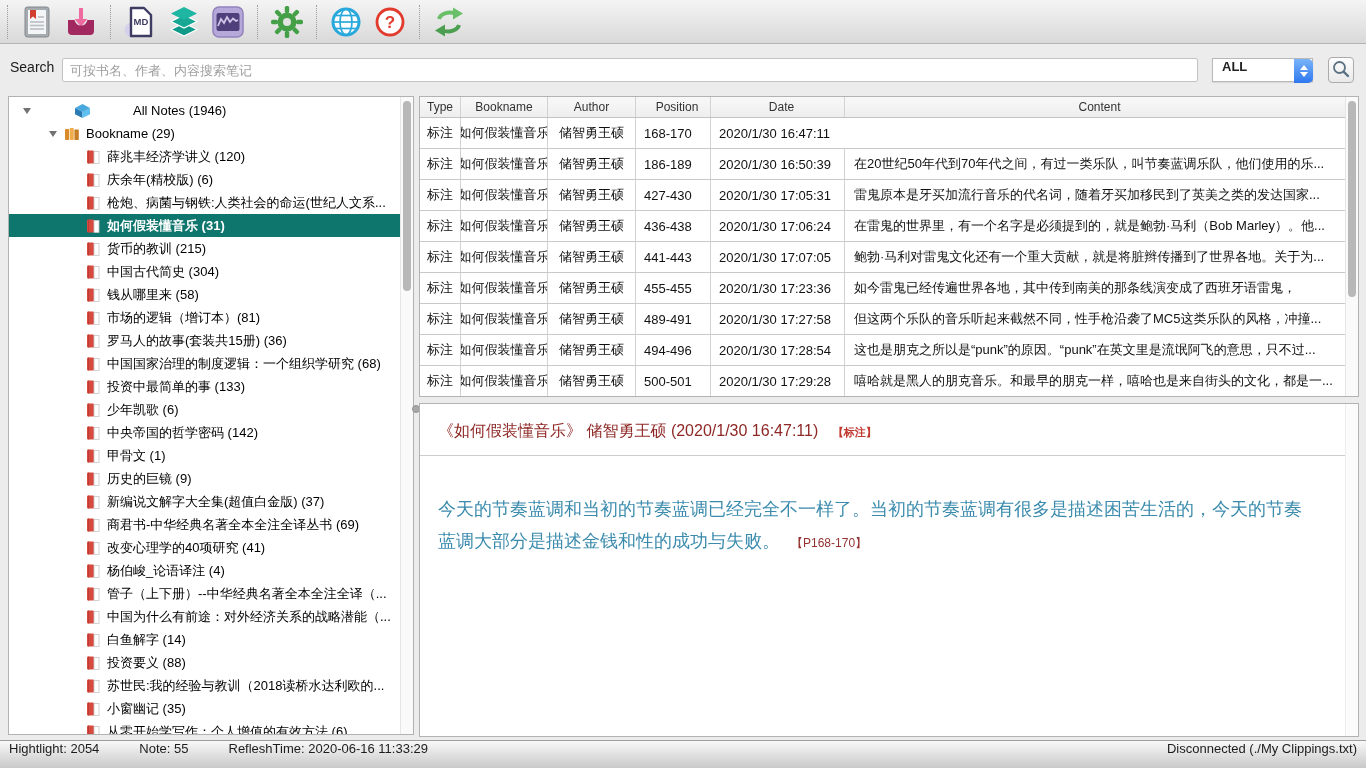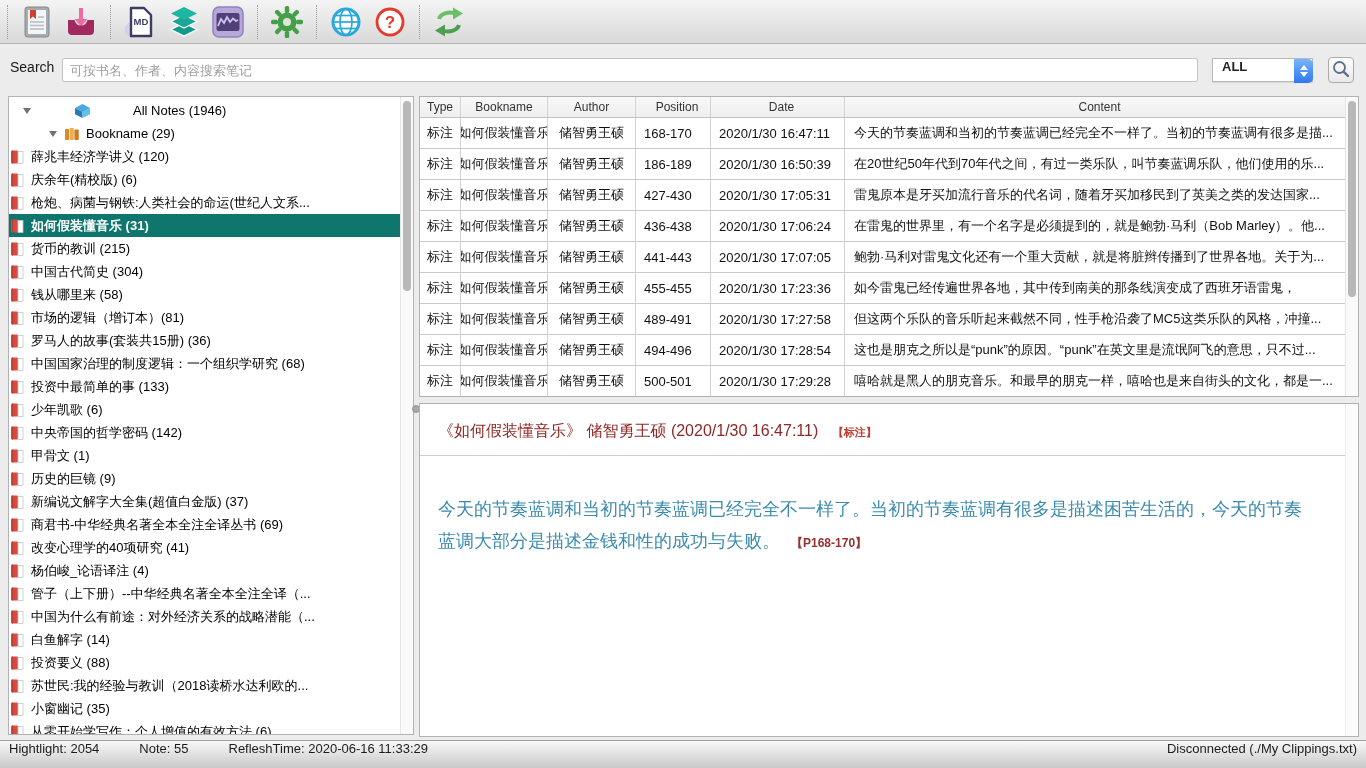--- a/index.html
+++ b/index.html
@@ -48,21 +48,21 @@
   .vtrack { position:absolute; top:0; right:0; width:13px; height:100%;
     background:#fafafa; border-left:1px solid #e6e6e6; }
   .vthumb { position:absolute; left:2px; top:4px; width:8px; height:190px;
     background:#b8b8b8; border-radius:4px; }
 
   
   .tree { margin-right:13px; padding-top:2px; }
   .tree-item { height:23px; display:flex; align-items:center; font-size:13px; color:#000; white-space:nowrap; overflow:hidden; }
   .tree-item.lvl0 { padding-left:14px;gap:36px; }
   .tree-item.lvl1 { padding-left:40px; }
-  .tree-item.lvl2 { }
+  .tree-item.lvl2 { padding-left:76px; }
   .tree-item.selected { background:#0f766e; color:#fff; font-weight:bold; }
   .disclosure { width:0; height:0; border-left:4.5px solid transparent;
     border-right:4.5px solid transparent; border-top:6px solid #727272; margin-right:7px; flex:0 0 auto; }
   .ticon { display:flex; align-items:center; margin-right:6px; flex:0 0 auto; }
   .tree-label { white-space:nowrap; overflow:hidden; }
 
   
   .thead { display:flex; height:21px; margin-right:13px; background:linear-gradient(#f8f8f8,#eee);
     border-bottom:1px solid #c3c3c3; font-size:12px; color:#333; }
   .th { display:flex; align-items:center; justify-content:center; border-right:1px solid #d2d2d2; height:100%; }
@@ -78,21 +78,21 @@
   .c3 { flex:0 0 75px; padding-left:8px; }
   .c4 { flex:0 0 134px; padding-left:8px; }
   .c5 { flex:1 1 auto; padding-left:9px; }
 
   
   .detail-title-row { padding:17px 18px 0 18px; white-space:nowrap; }
   .detail-title { font-size:16px; color:#8e2826; }
   .detail-title-tag { font-size:11px; color:#c03a30; margin-left:10px; font-weight:bold; }
   .detail-hr { height:1px; background:#cdcdcd; margin-top:13px; margin-right:13px; }
   .detail-body { padding:37px 40px 0 18px; font-size:18px; line-height:32px; color:#3b8bad; }
-  .detail-pos-tag { font-size:12px; color:#943030; margin-left:6px; font-weight:bold; }
+  .detail-pos-tag { font-size:12px; color:#943030; margin-left:6px; font-weight:normal; }
   .vtrack.light { background:#fcfcfc; border-left:1px solid #ededed; }
 
   
   .statusbar { position:absolute; left:0; top:740px; width:1366px; height:28px;
     background:linear-gradient(#f8f8f8,#c9c9c9); border-top:1px solid #9d9d9d;
     display:flex; font-size:13px; color:#1c1c1c; padding:0 9px;gap:16px; }
   .statusbar .sseg { margin-right:24px; }
   .statusbar .sright { margin-left:auto; margin-right:0; }
 </style>
 </head>
@@ -554,21 +554,20 @@
         <div class="th c4">Date</div>
         <div class="th c5">Content</div>
       </div>
     <div class="tbody">
         <div class="tr">
           <div class="td c0">标注</div>
           <div class="td c1">如何假装懂音乐</div>
           <div class="td c2">储智勇王硕</div>
           <div class="td c3">168-170</div>
           <div class="td c4">2020/1/30 16:47:11</div>
-          <div class="td c5">今天的节奏蓝调和当初的节奏蓝调已经完全不一样了。当初的节奏蓝调有很多是描...</div>
         </div>
         <div class="tr">
           <div class="td c0">标注</div>
           <div class="td c1">如何假装懂音乐</div>
           <div class="td c2">储智勇王硕</div>
           <div class="td c3">186-189</div>
           <div class="td c4">2020/1/30 16:50:39</div>
           <div class="td c5">在20世纪50年代到70年代之间，有过一类乐队，叫节奏蓝调乐队，他们使用的乐...</div>
         </div>
         <div class="tr">

